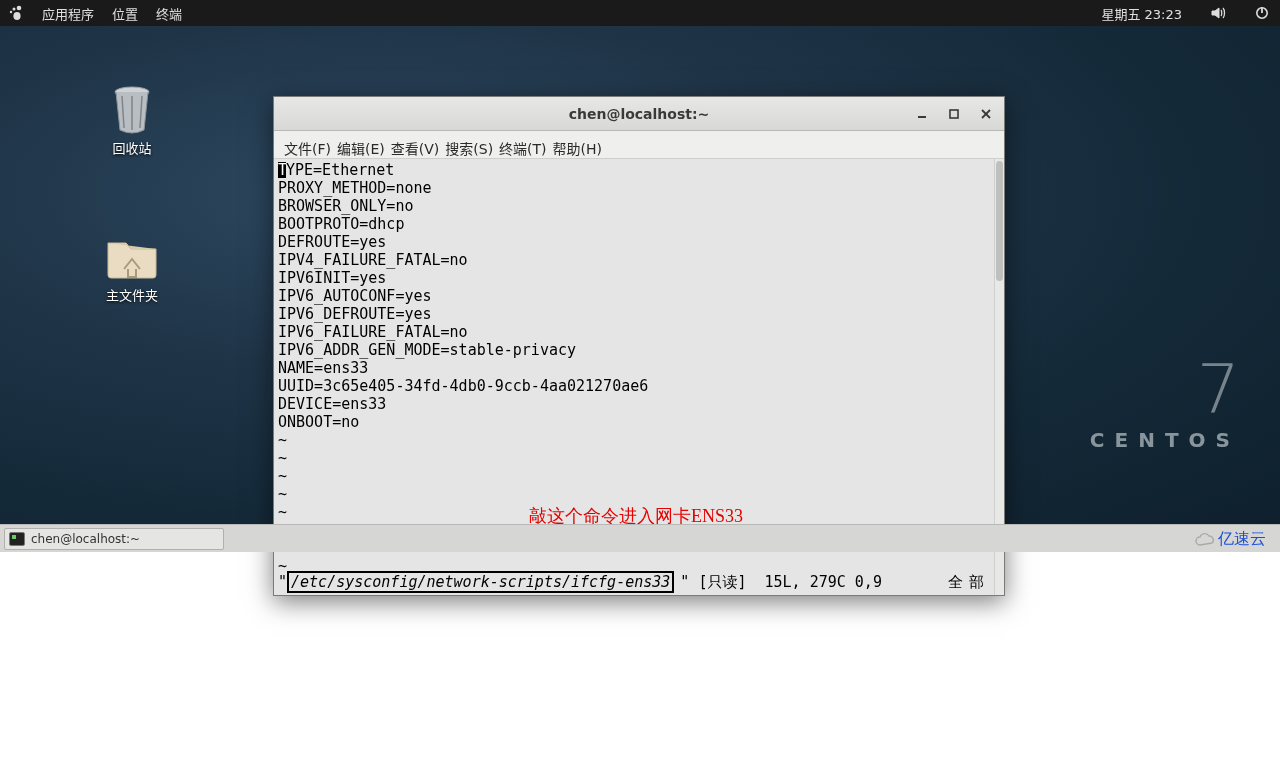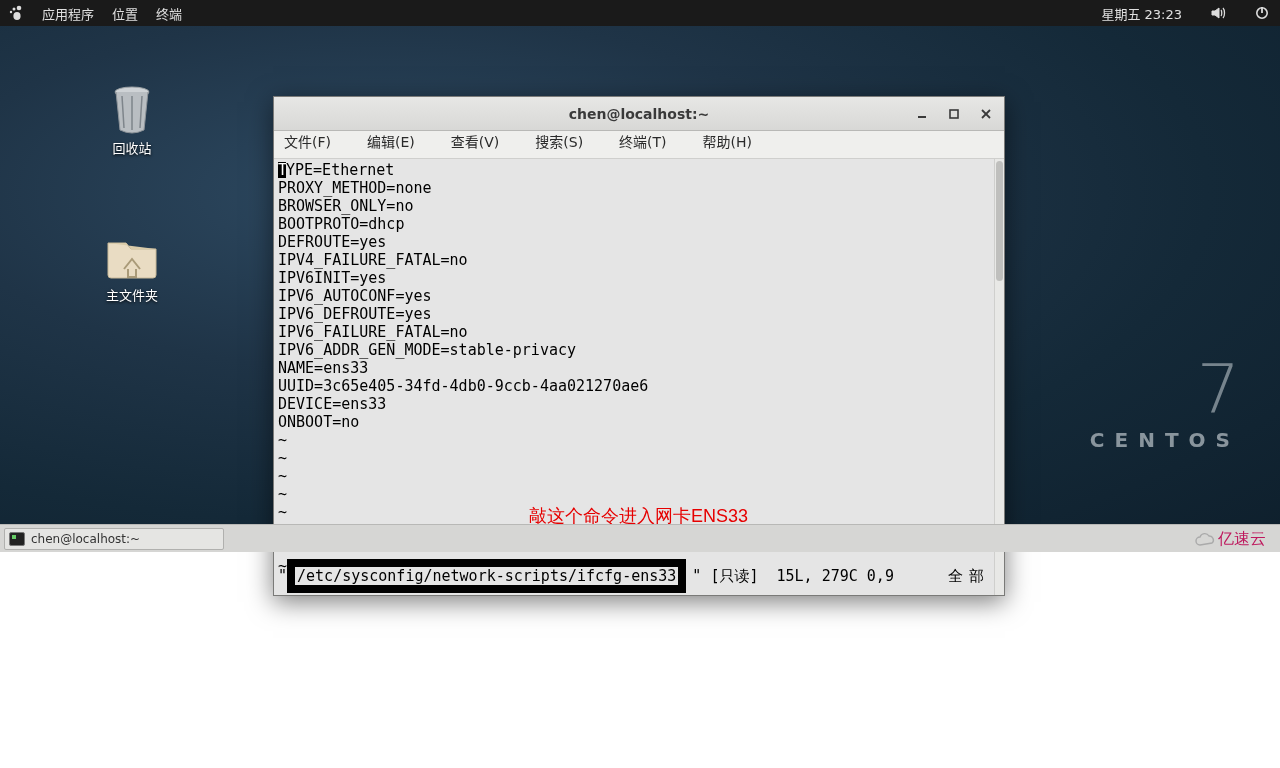--- a/index.html
+++ b/index.html
@@ -49,21 +49,21 @@
     display: flex; align-items: center; gap: 6px;
     height: 22px; margin: 0 4px; padding: 0 10px 0 4px;
     background: #e5e5e3; border: 1px solid #b0b0ae; border-radius: 2px;
     min-width: 220px;
   }
   .task-button .term-ico { width: 16px; height: 14px; background: #222; border: 1px solid #777; border-radius: 2px; position: relative; }
   .task-button .term-ico::after { content:""; position:absolute; left:2px; top:2px; width:4px; height:4px; background:#6c6; }
 
   .watermark {
     position: absolute; right: 14px; bottom: 2px; display: flex; align-items: center; gap: 0;
-    color: #be185d; font-size: 16px; font-family: sans-serif;
+    color: #1d4ed8; font-size: 16px; font-family: sans-serif;
   }
   .watermark .cloud { width: 24px; height: 16px; }
 
   
   .window {
     position: absolute; top: 96px; left: 273px; width: 732px; height: 500px;
     background: #fff; border: 1px solid #7a7a78;
     box-shadow: 0 6px 24px rgba(0,0,0,0.5);
     display: flex; flex-direction: column;
   }
@@ -76,21 +76,21 @@
   .titlebar .title { position: absolute; left: 0; right: 0; text-align: center; }
   .titlebar .win-controls { position: absolute; right: 4px; top: 0; bottom: 0; display: flex; align-items: center; gap: 4px; }
   .win-btn {
     width: 28px; height: 22px;
     display: inline-flex; align-items: center; justify-content: center;
     font-size: 14px; color: #3a3a3a; font-weight: bold;
     border-radius: 3px;
   }
 
   .menubar {
-    height: 28px; display: flex; align-items: flex-start; gap: 36px;
+    height: 28px; display: flex; align-items: flex-end; gap: 6px;
     padding: 0 10px; font-size: 14px; color: #2a2a2a;
     background: #efefed; border-bottom: 1px solid #cfcfcd;
   }
   .menubar .m { cursor: pointer; }
 
   .terminal-body {
     flex: 1; position: relative; background: #e5e5e5; color: #000;
     font-family: "DejaVu Sans Mono", "Noto Sans Mono", monospace;
     font-size: 15px; line-height: 18px;
     padding: 2px 4px 2px 4px;
@@ -105,29 +105,29 @@
     background: #bfbfbd; border-radius: 4px;
   }
   .term-content { white-space: pre; }
   .cursor-block {
     display: inline-block; width: 8px; height: 16px; background: #000; color:#fff;
     vertical-align: baseline; line-height: 16px; font-size: 15px; text-align: center;
   }
   .tilde-line { color: #000; }
   .annotation {
     position: absolute; left: 255px; top: 348px;
-    color: #e60000; font-size: 18px; font-family: Liberation Sans, sans-serif;
+    color: #e60000; font-size: 18px; font-family: Liberation Serif, serif;
   }
   .status-line {
     position: absolute; left: 4px; right: 14px; bottom: 2px;
     font-family: "DejaVu Sans Mono", monospace; font-size: 15px;
     display: flex; align-items: baseline; white-space: pre;
   }
   .status-line .filebox {
-    border: 8px solid #000000; padding: 0 2px; display: inline-block; margin-right: 6px;
+    border: 2px solid #000000; padding: 0 2px; display: inline-block; margin-right: 6px; font-style: italic;
   }
   .status-line .right { margin-left: auto; letter-spacing: 6px; }
 </style>
 </head>
 <body>
 
 <div class="desktop">
 
   <div class="top-panel">
     <div class="menu-left">

